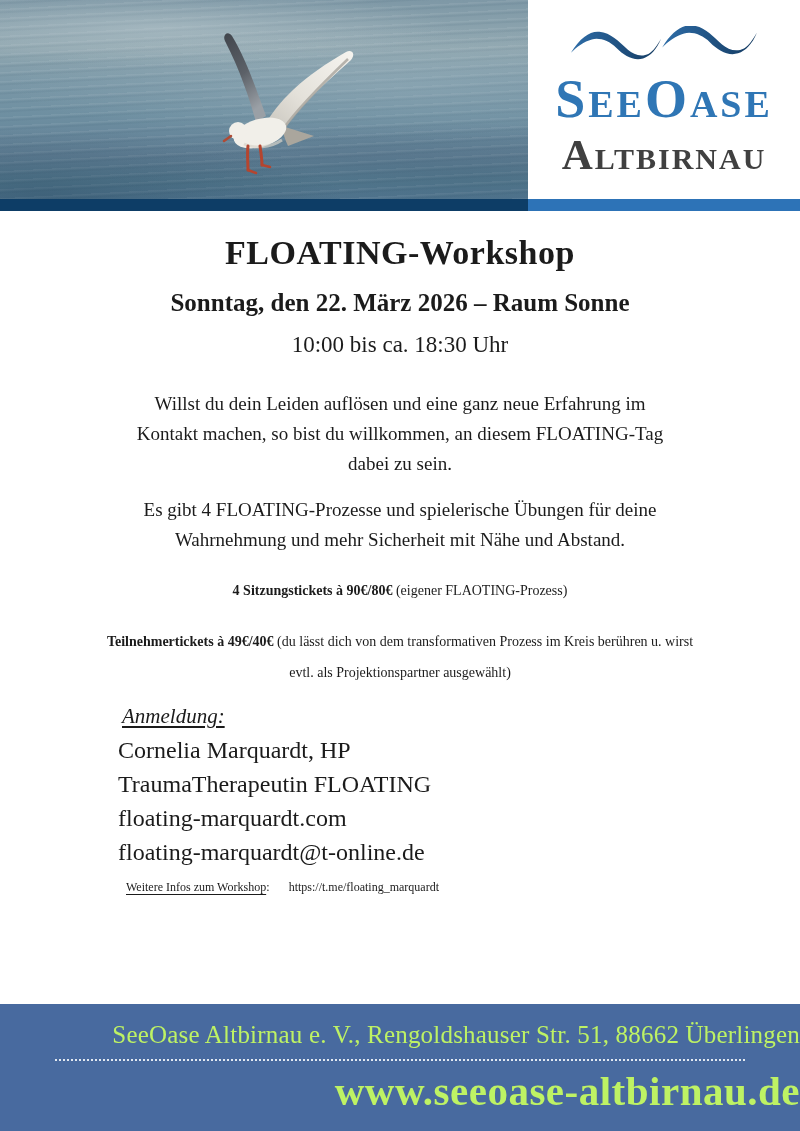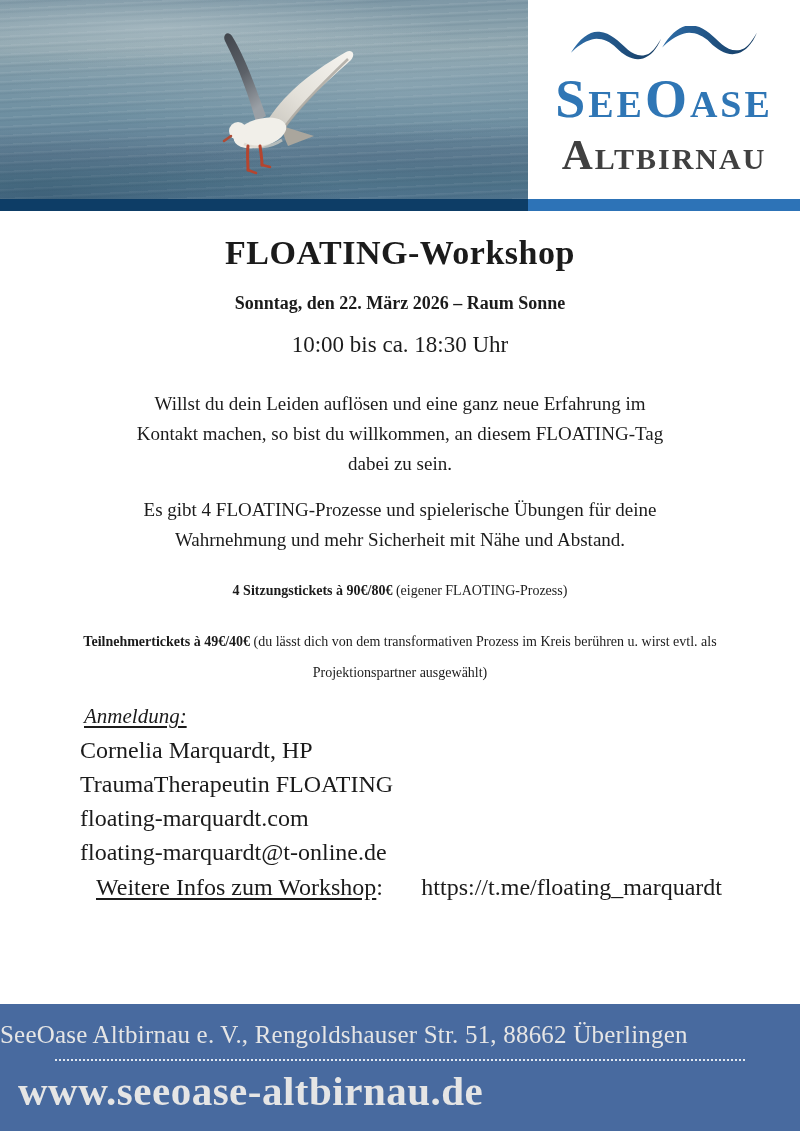--- a/index.html
+++ b/index.html
@@ -34,41 +34,41 @@
   }
   .logo-secondary{
     margin-top:7px;font-variant:small-caps;font-weight:700;font-size:43px;line-height:1;
     letter-spacing:2px;color:#404040;white-space:nowrap;
   }
   
   .divider{display:flex;height:12px;}
   .divider-dark{width:528px;background:#0d3d66;}
   .divider-light{flex:1;background:#2d73b7;}
   
-  .content{text-align:center;padding:0 56px;}
+  .content{text-align:center;padding:0 94px;}
   .title{margin:22px 0 0 0;font-size:34px;line-height:40px;font-weight:700;letter-spacing:0.5px;}
   .subtitle{margin:64px 0 0 0;font-size:24px;line-height:30px;font-weight:400;}
-  .date{margin:14px 0 8px 0;font-size:18px;line-height:32px;font-weight:700;}
+  .date{margin:14px 0 8px 0;font-size:25px;line-height:32px;font-weight:700;}
   .time{margin:12px 0 0 0;font-size:23px;line-height:28px;font-weight:400;}
   .para{margin:30px auto 0 auto;max-width:650px;font-size:19px;line-height:30px;white-space:pre-line;}
   .para + .para{margin-top:16px;}
   .ticket{margin:20px auto 0 auto;max-width:640px;font-size:14px;line-height:31px;}
   .ticket strong{font-weight:700;}
   .ticket.t2{text-align:center;}
   .registration{margin:16px 0 0 24px;text-align:left;}
   .reg-heading{margin:4px;font-size:21px;line-height:24px;}
   .reg-heading .u-it{font-style:italic;text-decoration:underline;text-underline-offset:3px;}
   .reg-line{margin:11px 0 0 0;font-size:24px;line-height:23px;}
-  .info-line{margin:12px 0 0 16px;font-size:24px;line-height:23px;}
+  .info-line{margin:12px 0 0 8px;font-size:12px;line-height:23px;}
   .info-line .u{text-decoration:underline;text-underline-offset:3px;}
   .info-link{margin-left:1.6em;}
   
   .footer{
     position:absolute;left:0;right:0;bottom:0;height:127px;background:#486a9f;
-    text-align:left;color:#e5e5e5;
+    text-align:right;color:#bef264;
   }
   .address{margin:16px 0 0 0;font-size:25px;line-height:30px;font-weight:400;letter-spacing:0.2px;}
   .dotted{height:0;margin:9px 55px 6px 55px;border-top:2px dotted rgba(255,255,255,0.85);}
   .site{margin:2px 0 0 0;font-size:41px;line-height:48px;font-weight:700;letter-spacing:0.5px;padding-left:18px;}
 </style>
 </head>
 <body>
 
 <div class="page">
 

